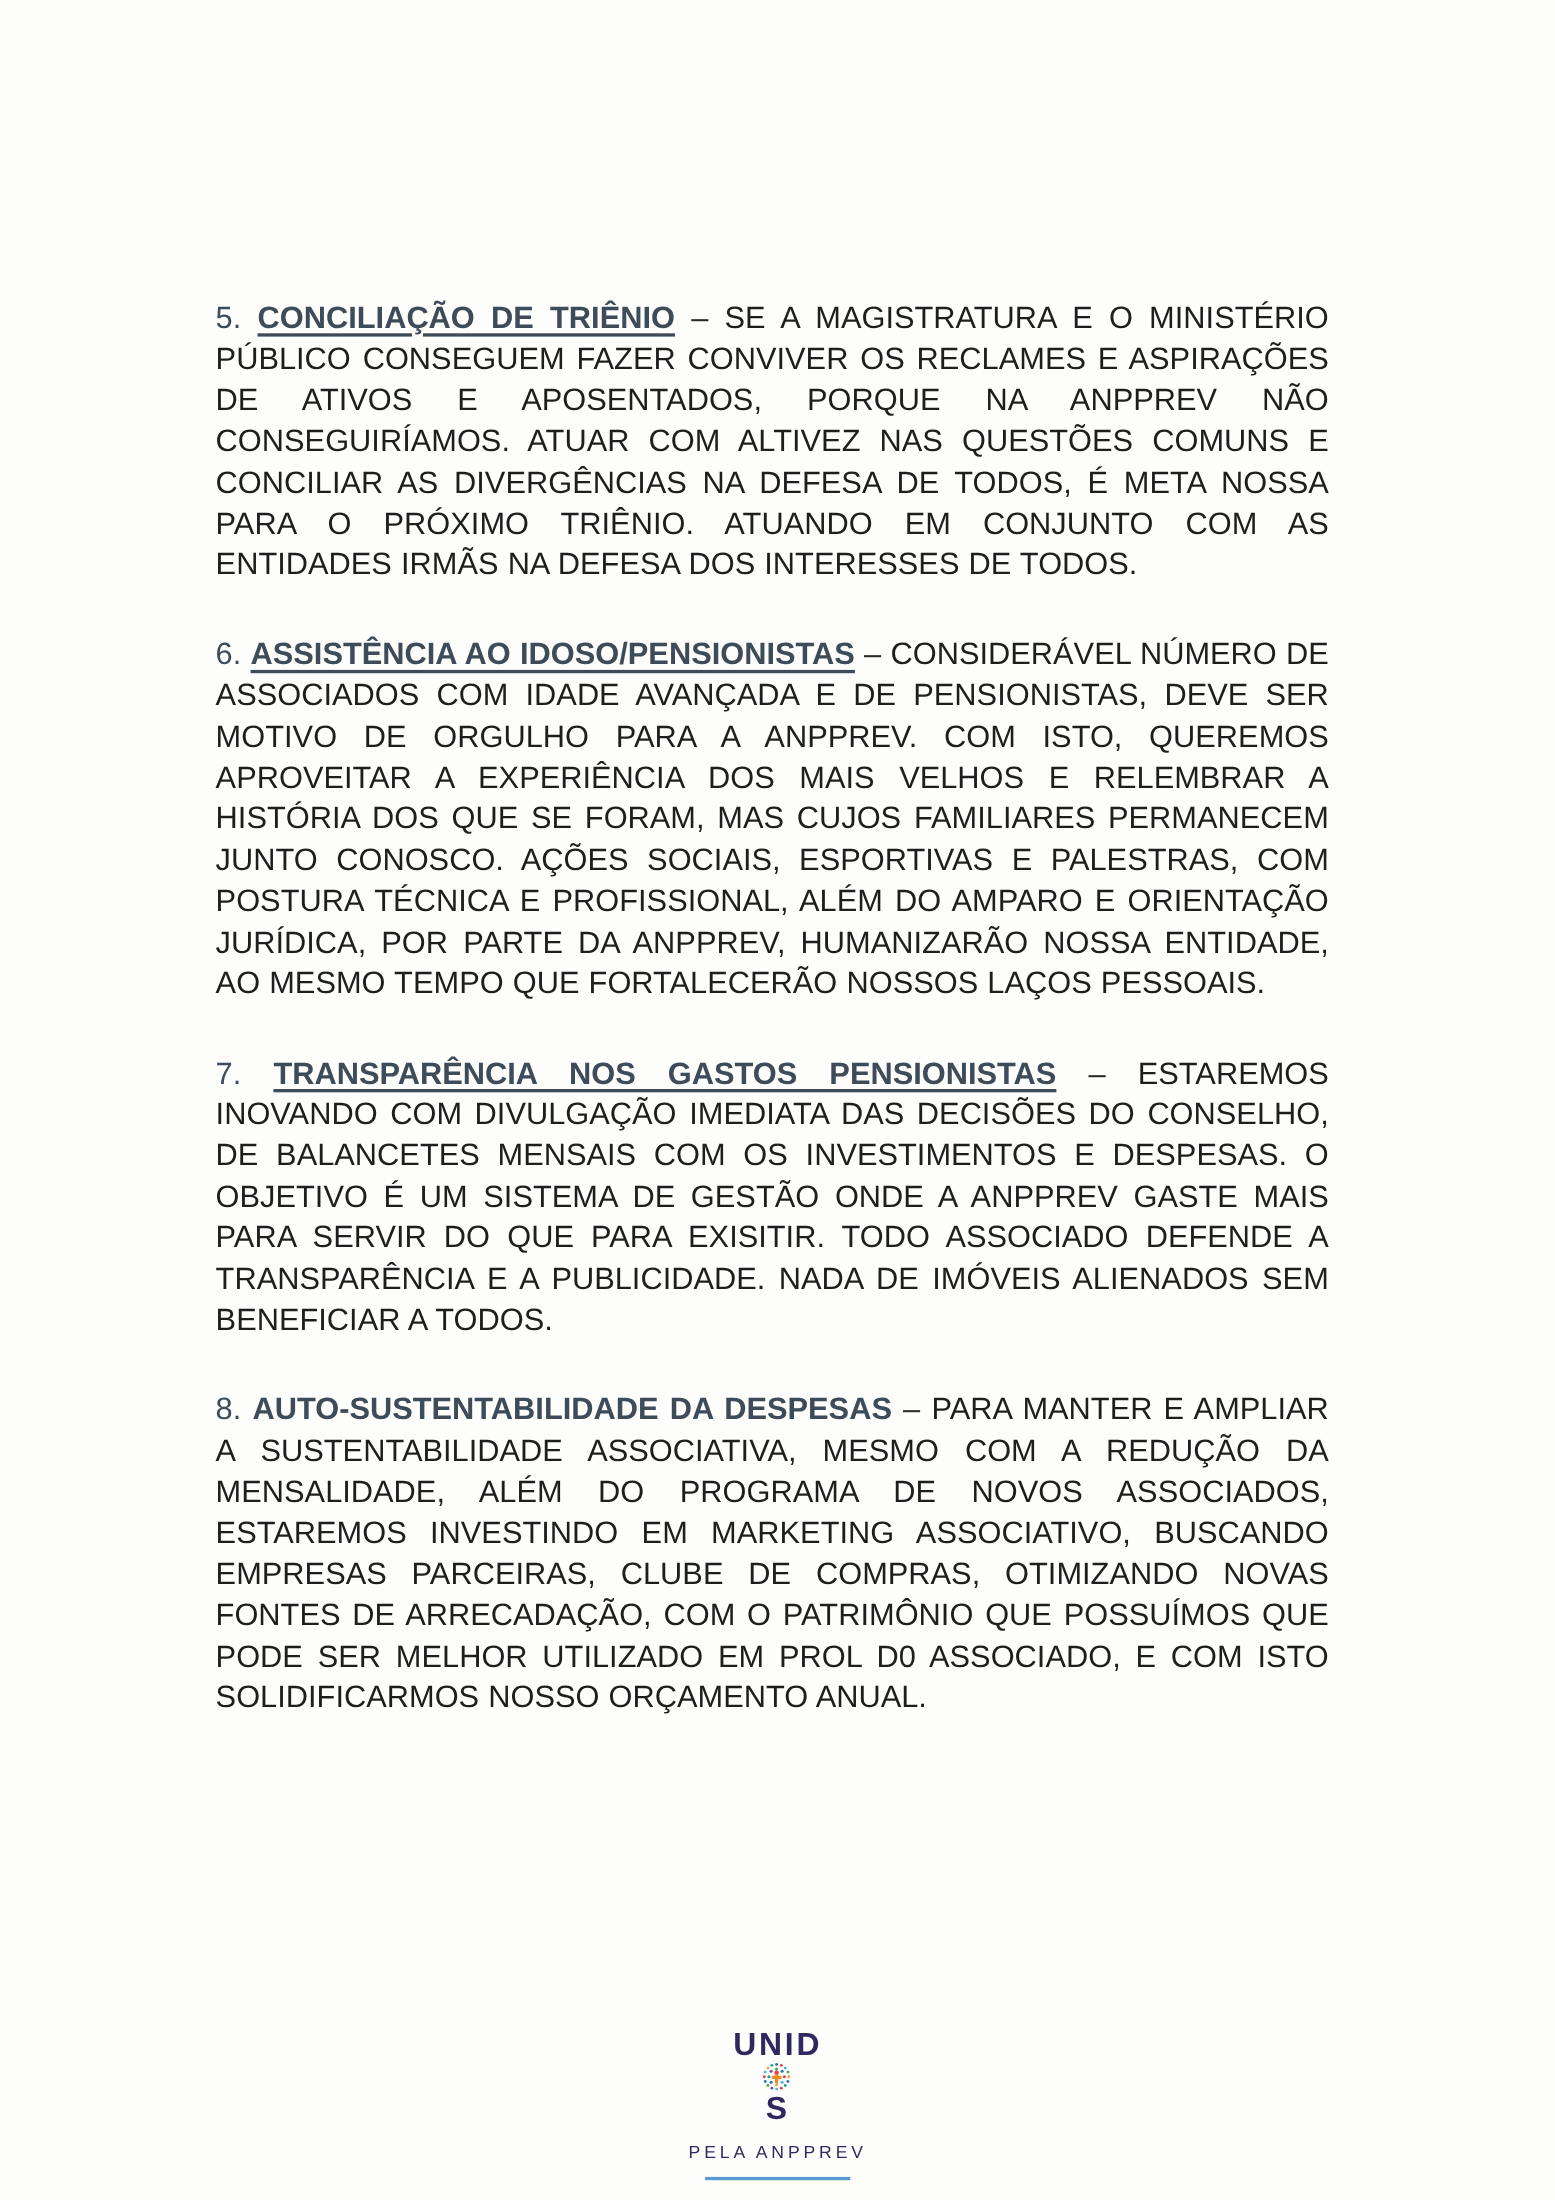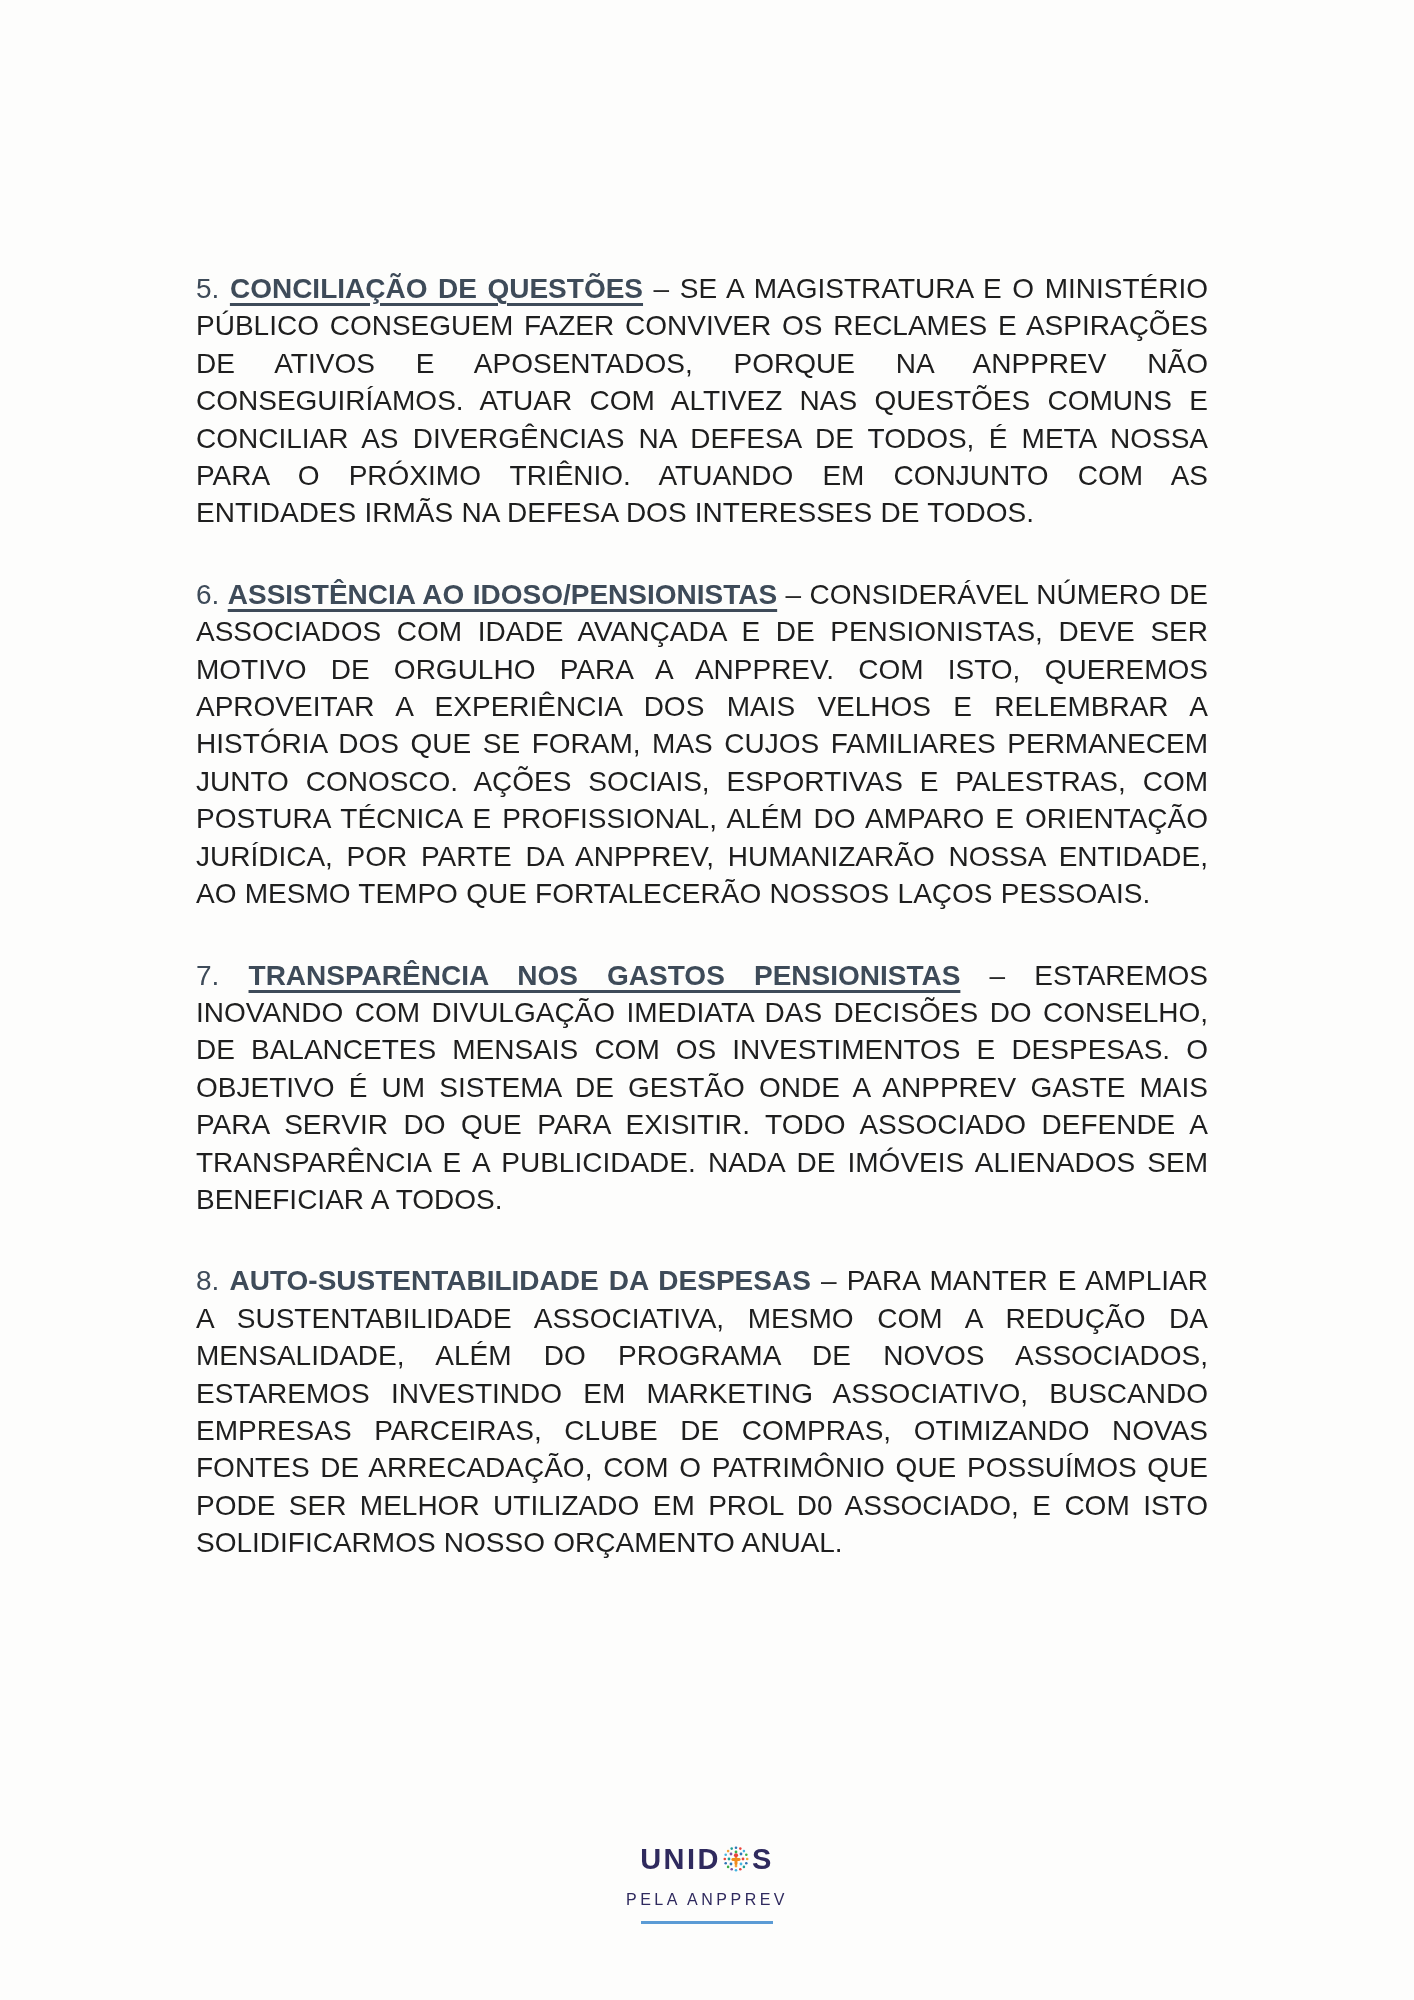--- a/index.html
+++ b/index.html
@@ -62,20 +62,21 @@
     align-items: center;
   }
   .logo-word {
     display: flex;
     align-items: center;
     font-size: 29px;
     font-weight: bold;
     letter-spacing: 2.5px;
     color: #2f2a5e;
     line-height: 30px;
+    flex-direction: column;
   }
   .logo-word .globe {
     margin: 0 2px 0 1px;
     display: block;
   }
   .logo-sub {
     margin-top: 17px;
     font-size: 16px;
     letter-spacing: 3.5px;
     color: #2f2a5e;
@@ -90,21 +91,21 @@
 </style>
 </head>
 <body>
 
 <div class="page">
 
   <main class="content">
 
     <p class="para">
       <span class="hnum">5.</span>
-      <span class="htitle underlined">CONCILIAÇÃO DE QUESTÕES</span>
+      <span class="htitle underlined">CONCILIAÇÃO DE TRIÊNIO</span>
       <span class="hdash">–</span>
       <span class="pbody">SE A MAGISTRATURA E O MINISTÉRIO PÚBLICO CONSEGUEM FAZER CONVIVER OS RECLAMES E ASPIRAÇÕES DE ATIVOS E APOSENTADOS, PORQUE NA ANPPREV NÃO CONSEGUIRÍAMOS. ATUAR COM ALTIVEZ NAS QUESTÕES COMUNS E CONCILIAR AS DIVERGÊNCIAS NA DEFESA DE TODOS, É META NOSSA PARA O PRÓXIMO TRIÊNIO. ATUANDO EM CONJUNTO COM AS ENTIDADES IRMÃS NA DEFESA DOS INTERESSES DE TODOS.</span>
     </p>
 
     <p class="para">
       <span class="hnum">6.</span>
       <span class="htitle underlined">ASSISTÊNCIA AO IDOSO/PENSIONISTAS</span>
       <span class="hdash">–</span>
       <span class="pbody">CONSIDERÁVEL NÚMERO DE ASSOCIADOS COM IDADE AVANÇADA E DE PENSIONISTAS, DEVE SER MOTIVO DE ORGULHO PARA A ANPPREV. COM ISTO, QUEREMOS APROVEITAR A EXPERIÊNCIA DOS MAIS VELHOS E RELEMBRAR A HISTÓRIA DOS QUE SE FORAM, MAS CUJOS FAMILIARES PERMANECEM JUNTO CONOSCO. AÇÕES SOCIAIS, ESPORTIVAS E PALESTRAS, COM POSTURA TÉCNICA E PROFISSIONAL, ALÉM DO AMPARO E ORIENTAÇÃO JURÍDICA, POR PARTE DA ANPPREV, HUMANIZARÃO NOSSA ENTIDADE, AO MESMO TEMPO QUE FORTALECERÃO NOSSOS LAÇOS PESSOAIS.</span>
     </p>

